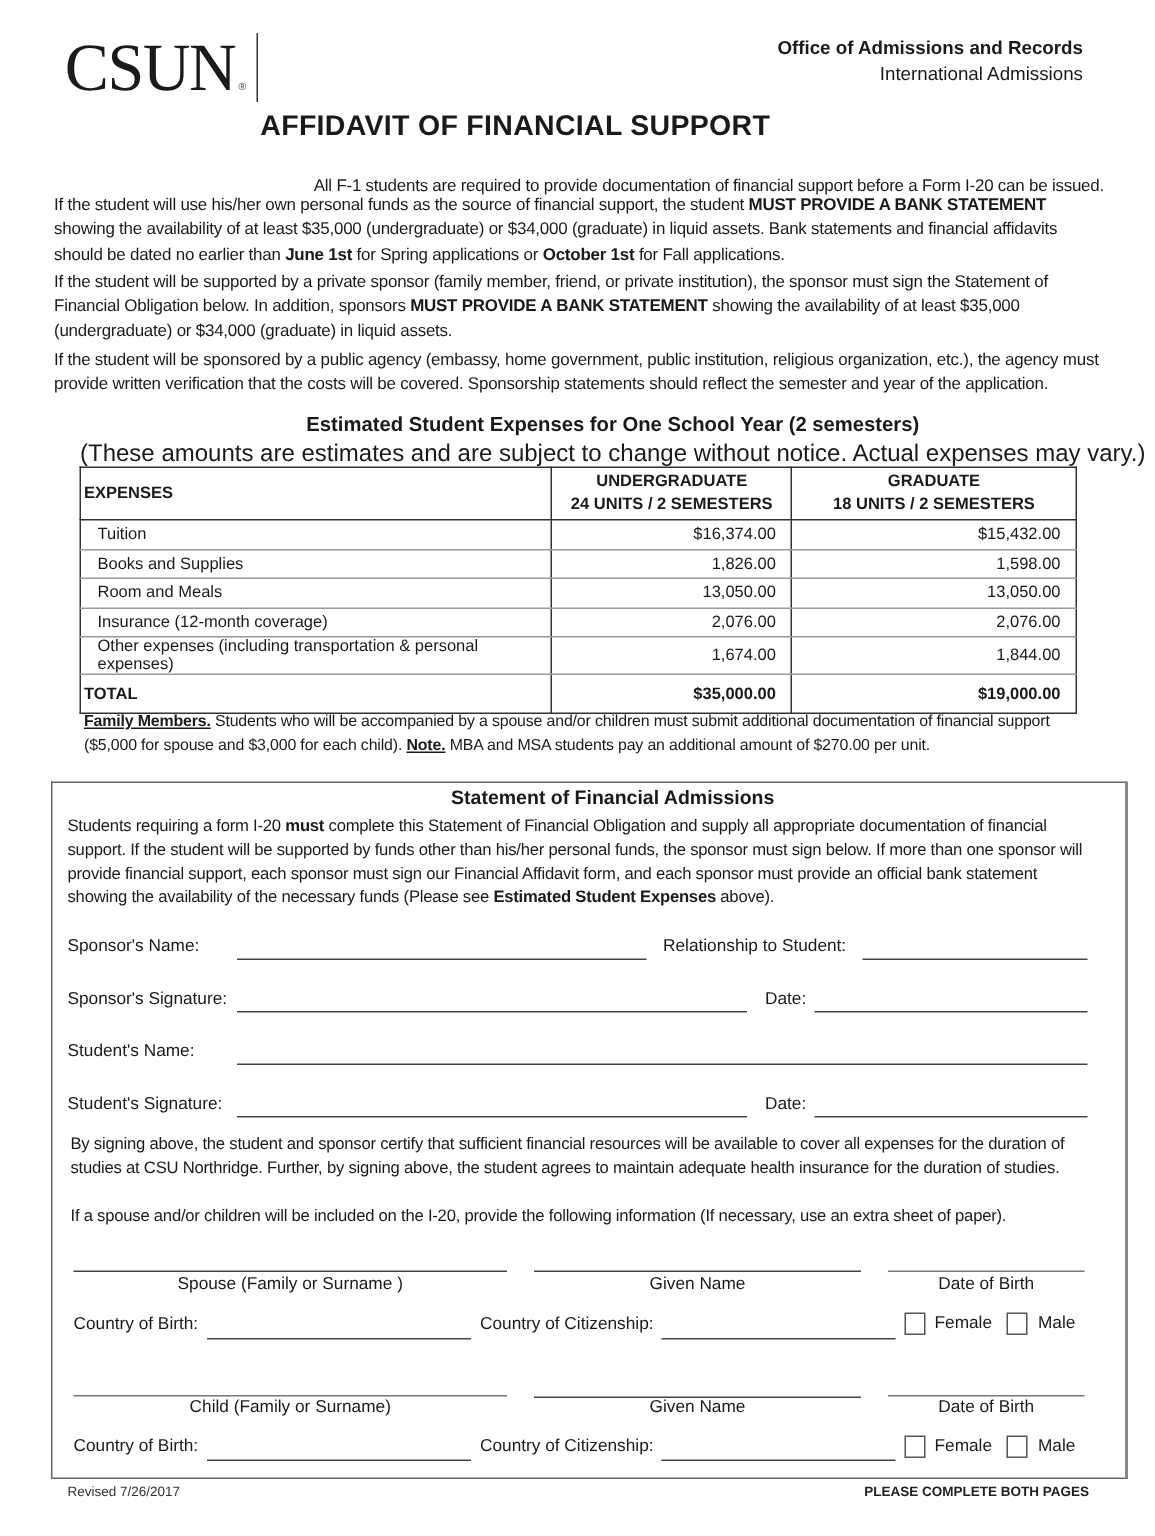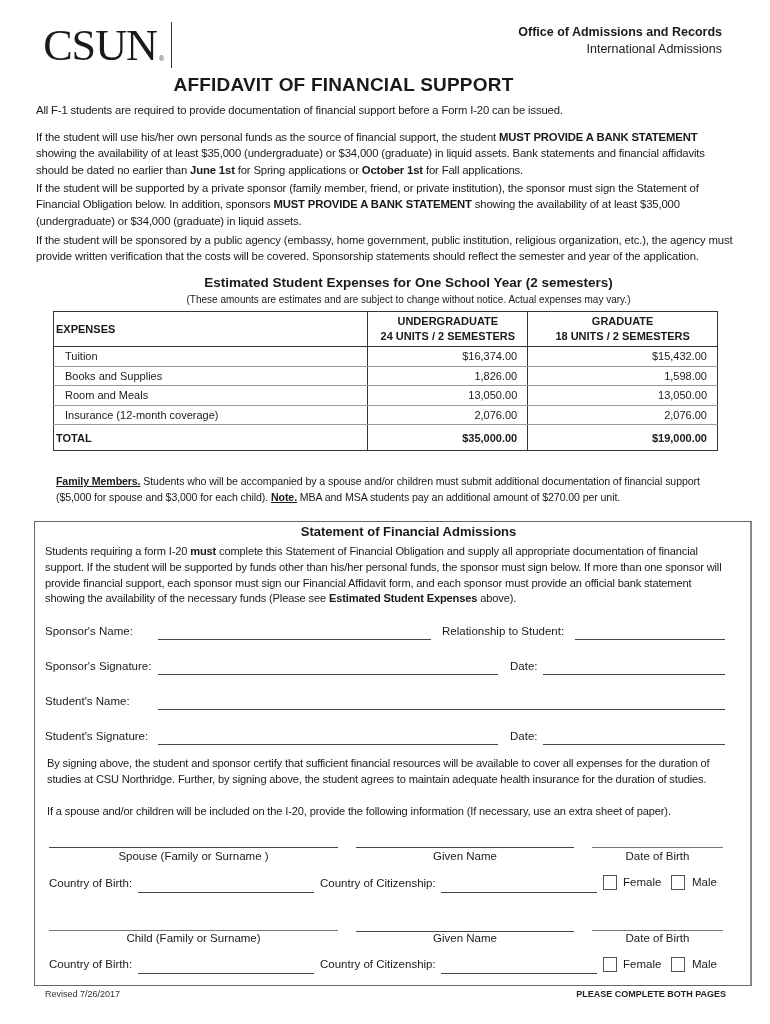--- a/index.html
+++ b/index.html
@@ -58,34 +58,34 @@
   <span class="logo-reg">®</span>
   <span class="logo-divider"></span>
 </div>
 <div class="office">
   <div class="bold">Office of Admissions and Records</div>
   <div>International Admissions</div>
 </div>
 
 <div class="title">AFFIDAVIT OF FINANCIAL SUPPORT</div>
 
-<div class="para" style="top:102px;">All F-1 students are required to provide documentation of financial support before a Form I-20 can be issued.</div>
+<div class="para" style="top:116px;text-align:right;">All F-1 students are required to provide documentation of financial support before a Form I-20 can be issued.</div>
 
 <div class="para" style="top:129px;">
   <span>If the student will use his/her own personal funds as the source of financial support, the student </span><b>MUST PROVIDE A BANK STATEMENT</b><span> showing the availability of at least $35,000 (undergraduate) or $34,000 (graduate) in liquid assets. Bank statements and financial affidavits should be dated no earlier than </span><b>June 1st</b><span> for Spring applications or </span><b>October 1st</b><span> for Fall applications.</span>
 </div>
 
 <div class="para" style="top:180px;">
   <span>If the student will be supported by a private sponsor (family member, friend, or private institution), the sponsor must sign the Statement of Financial Obligation below.  In addition, sponsors </span><b>MUST PROVIDE A BANK STATEMENT</b><span> showing the availability of at least $35,000 (undergraduate) or $34,000 (graduate) in liquid assets.</span>
 </div>
 
 <div class="para" style="top:232px;">If the student will be sponsored by a public agency (embassy, home government, public institution, religious organization, etc.), the agency must provide written verification that the costs will be covered. Sponsorship statements should reflect the semester and year of the application.</div>
 
 <div class="section-title" style="top:275px; font-size:13.5px;">Estimated Student Expenses for One School Year (2 semesters)</div>
-<div class="section-title" style="top:294px; font-size:10px; font-weight:normal;">(These amounts are estimates and are subject to change without notice. Actual expenses may vary.)</div>
+<div class="section-title" style="top:294px; font-size:16px; font-weight:normal;">(These amounts are estimates and are subject to change without notice. Actual expenses may vary.)</div>
 
 <table class="exp-table">
   <tbody>
       <tr>
     <th class="lbl c1">EXPENSES</th>
     <th class="col c2">
       <div>UNDERGRADUATE</div>
       <div>24 UNITS / 2 SEMESTERS</div>
     </th>
     <th class="col c3">
@@ -105,20 +105,25 @@
   </tr>
   <tr class="row">
     <td class="lbl">Room and Meals</td>
     <td class="num">13,050.00</td>
     <td class="num">13,050.00</td>
   </tr>
   <tr class="row">
     <td class="lbl">Insurance (12-month coverage)</td>
     <td class="num">2,076.00</td>
     <td class="num">2,076.00</td>
+  </tr>
+  <tr class="row">
+    <td class="lbl">Other expenses (including transportation &amp; personal expenses)</td>
+    <td class="num">1,674.00</td>
+    <td class="num">1,844.00</td>
   </tr>
   <tr class="total">
     <td class="lbl">TOTAL</td>
     <td class="num">$35,000.00</td>
     <td class="num">$19,000.00</td>
   </tr>
 </tbody>
   </table>
 
 <div class="family-note">

